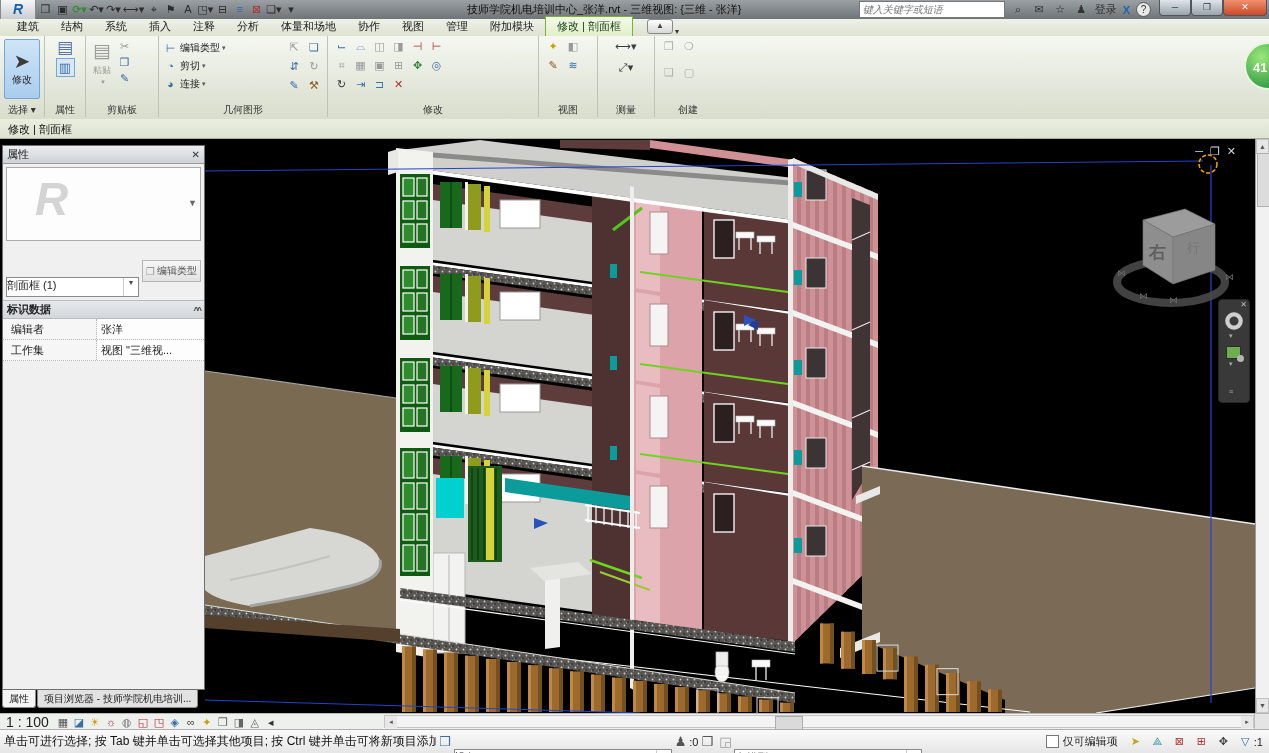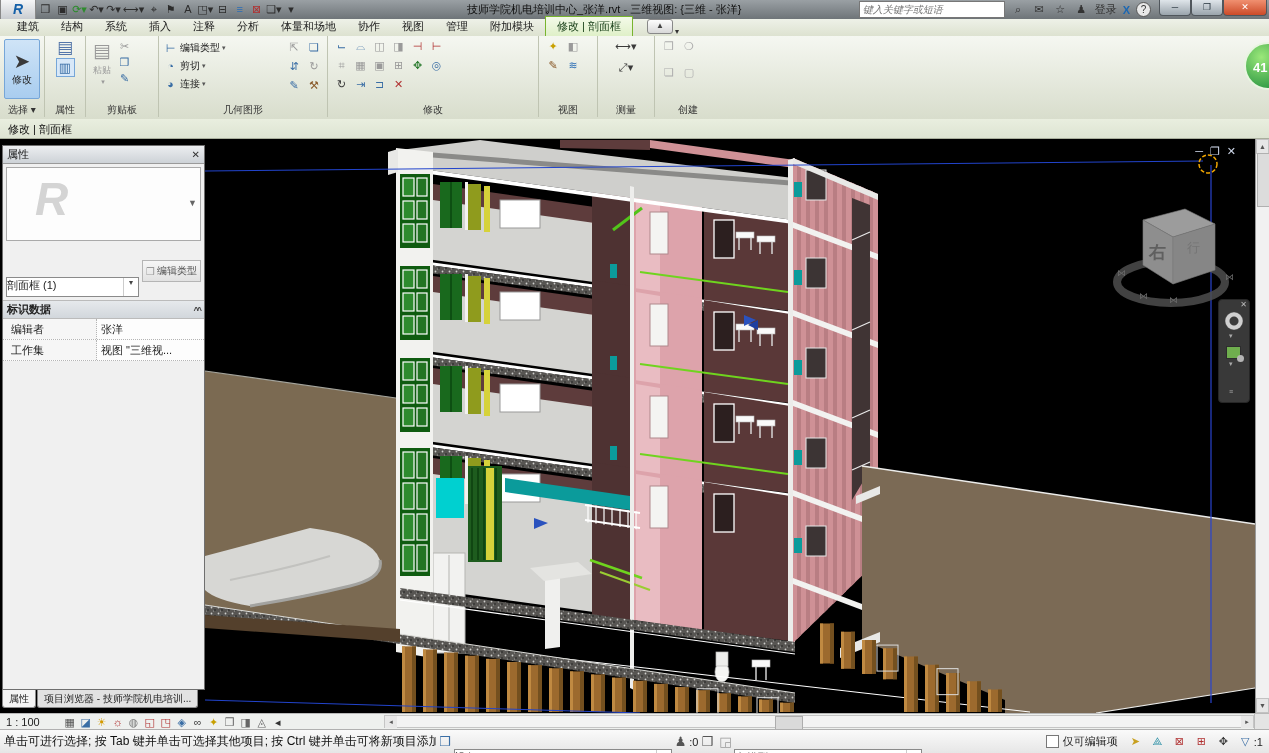--- a/index.html
+++ b/index.html
@@ -74,21 +74,21 @@
      border:2px solid #e8f5e0;color:#fff;font-weight:bold;font-size:13px;text-align:left;
      line-height:48px;padding-left:7px;box-sizing:border-box;z-index:60;}
   
   #vscroll{position:absolute;left:1255px;top:139px;width:14px;height:574px;background:#f1f1f1;
      border-left:1px solid #9a9a9a;box-sizing:border-box;font-size:7px;color:#555;text-align:center;}
   #vscroll .a{height:13px;line-height:13px;border:1px solid #c2c2c2;background:#e6e6e6;}
   #vscroll .thumb{position:absolute;left:1px;top:14px;width:11px;height:52px;background:#dcdcdc;border:1px solid #b0b0b0;}
   #vscroll .ab{position:absolute;bottom:0;left:0;right:0;height:13px;line-height:13px;border:1px solid #c2c2c2;background:#e6e6e6;}
   #bottombar{position:absolute;left:0;top:713px;width:1269px;height:16px;background:#eef0ee;border-top:1px solid #b8b8b8;display:flex;box-sizing:border-box;}
   #viewctl{width:378px;display:flex;align-items:center;gap:3px;padding-left:6px;white-space:nowrap;}
-  #scaletxt{font-size:11px;color:#222;margin-right:20px;}
+  #scaletxt{font-size:14px;color:#222;margin-right:4px;}
   #viewctl .ic{min-width:14px;height:14px;line-height:14px;font-size:11px;}
   #hscroll{position:relative;flex:1;background:#f3f3f3;border:1px solid #c5c5c5;margin:1px 0;}
   #hthumb{position:absolute;left:390px;top:0;width:26px;height:12px;background:#dadada;border:1px solid #adadad;}
   #hscroll .ar{position:absolute;top:0;width:12px;height:12px;font-size:7px;color:#555;text-align:center;line-height:12px;background:#e8e8e8;}
   #corner{width:14px;background:#e4e4e4;border-left:1px solid #bbb;}
   
   #statusbar{position:absolute;left:0;top:729px;width:1269px;height:24px;
      background:linear-gradient(#fafafa,#e6e6e6);border-top:1px solid #b0b0b0;
      display:flex;align-items:center;box-sizing:border-box;font-size:12px;}
   #stat-hint{width:432px;overflow:hidden;white-space:nowrap;padding-left:4px;color:#111;}

